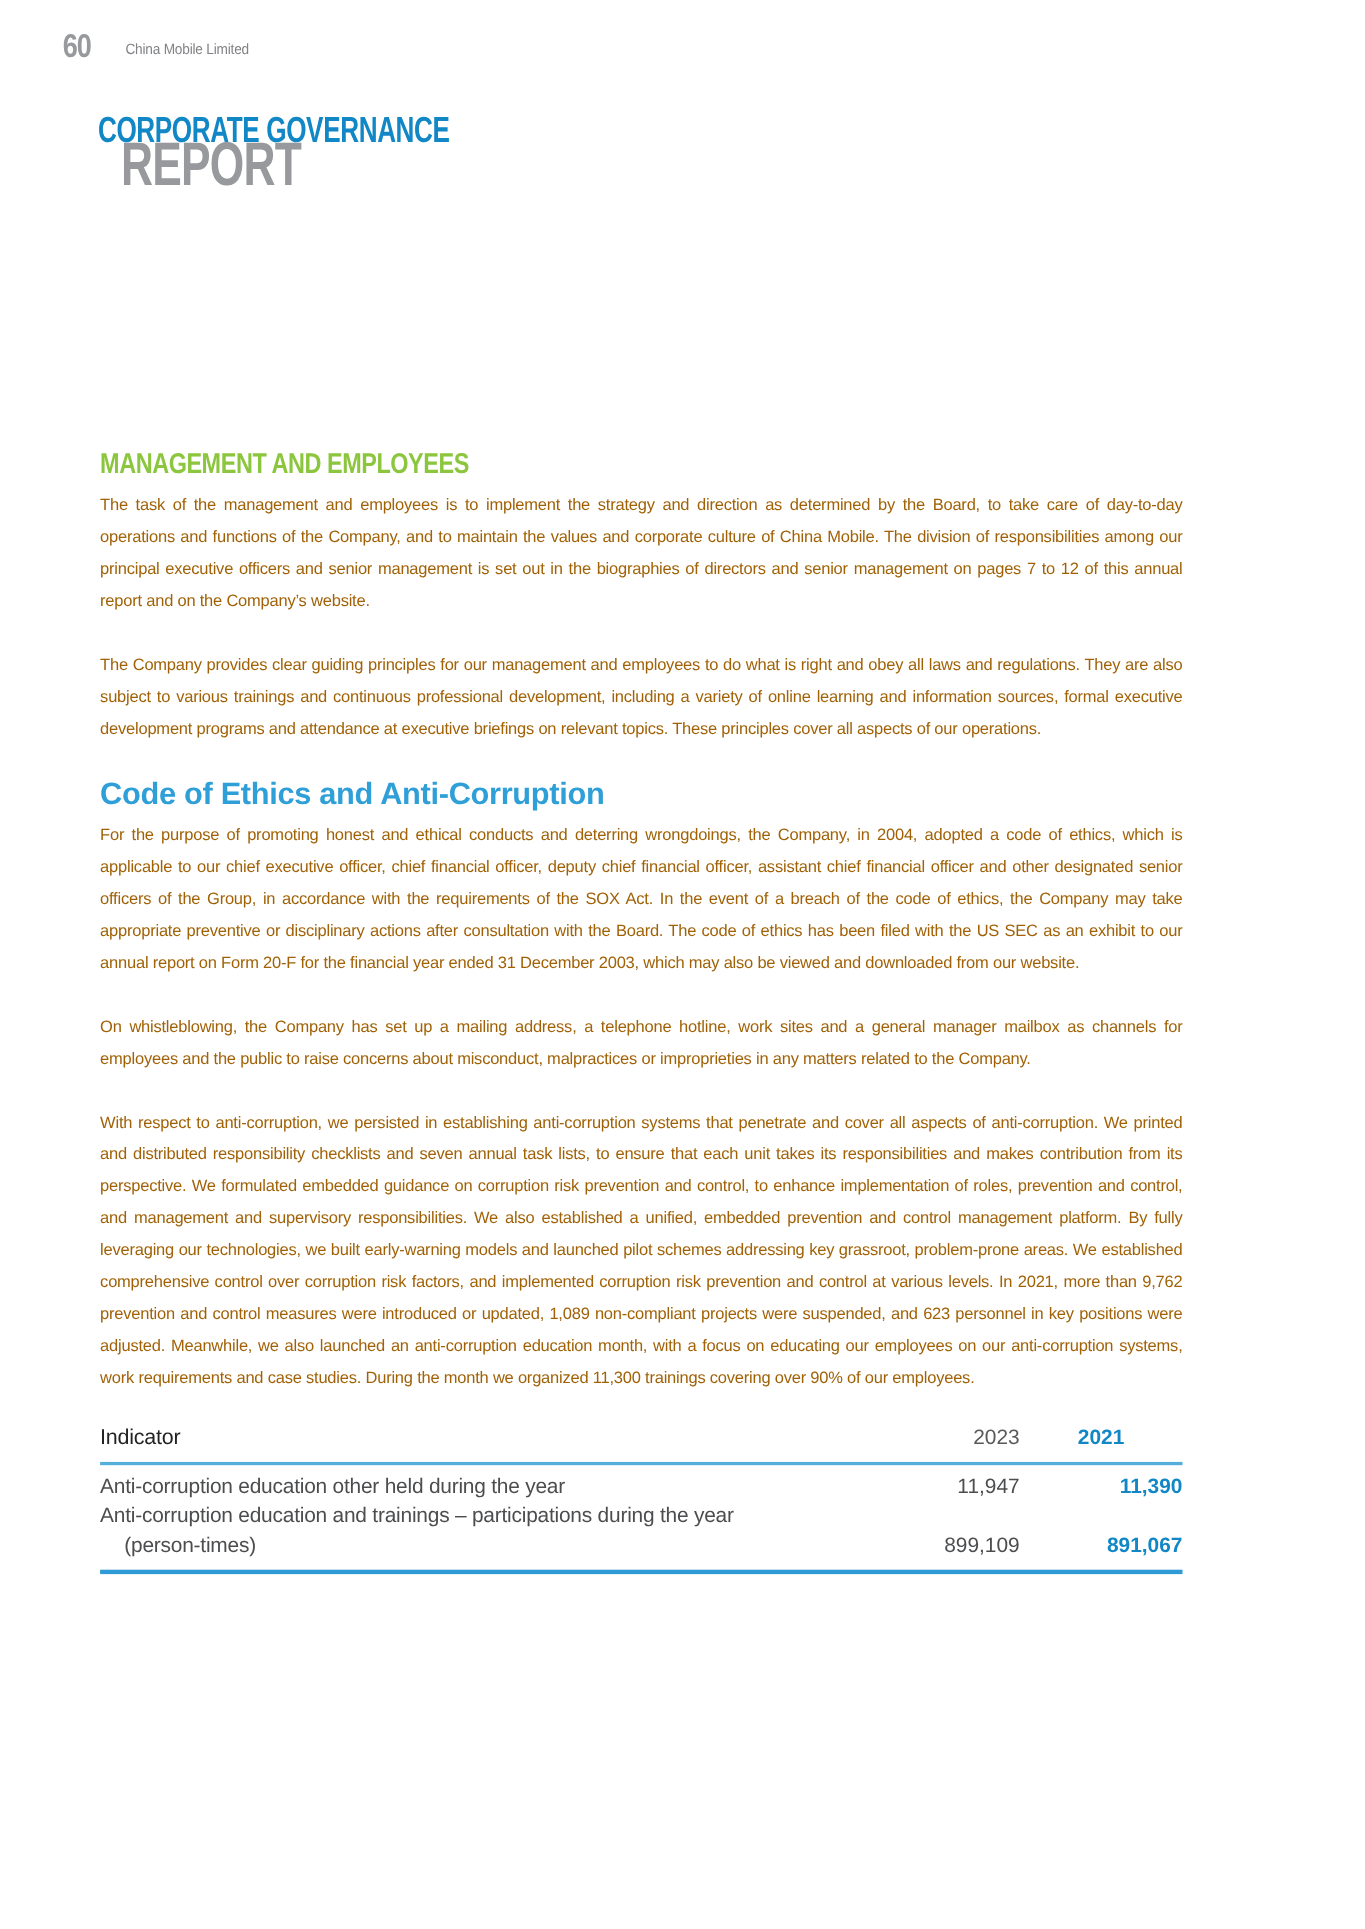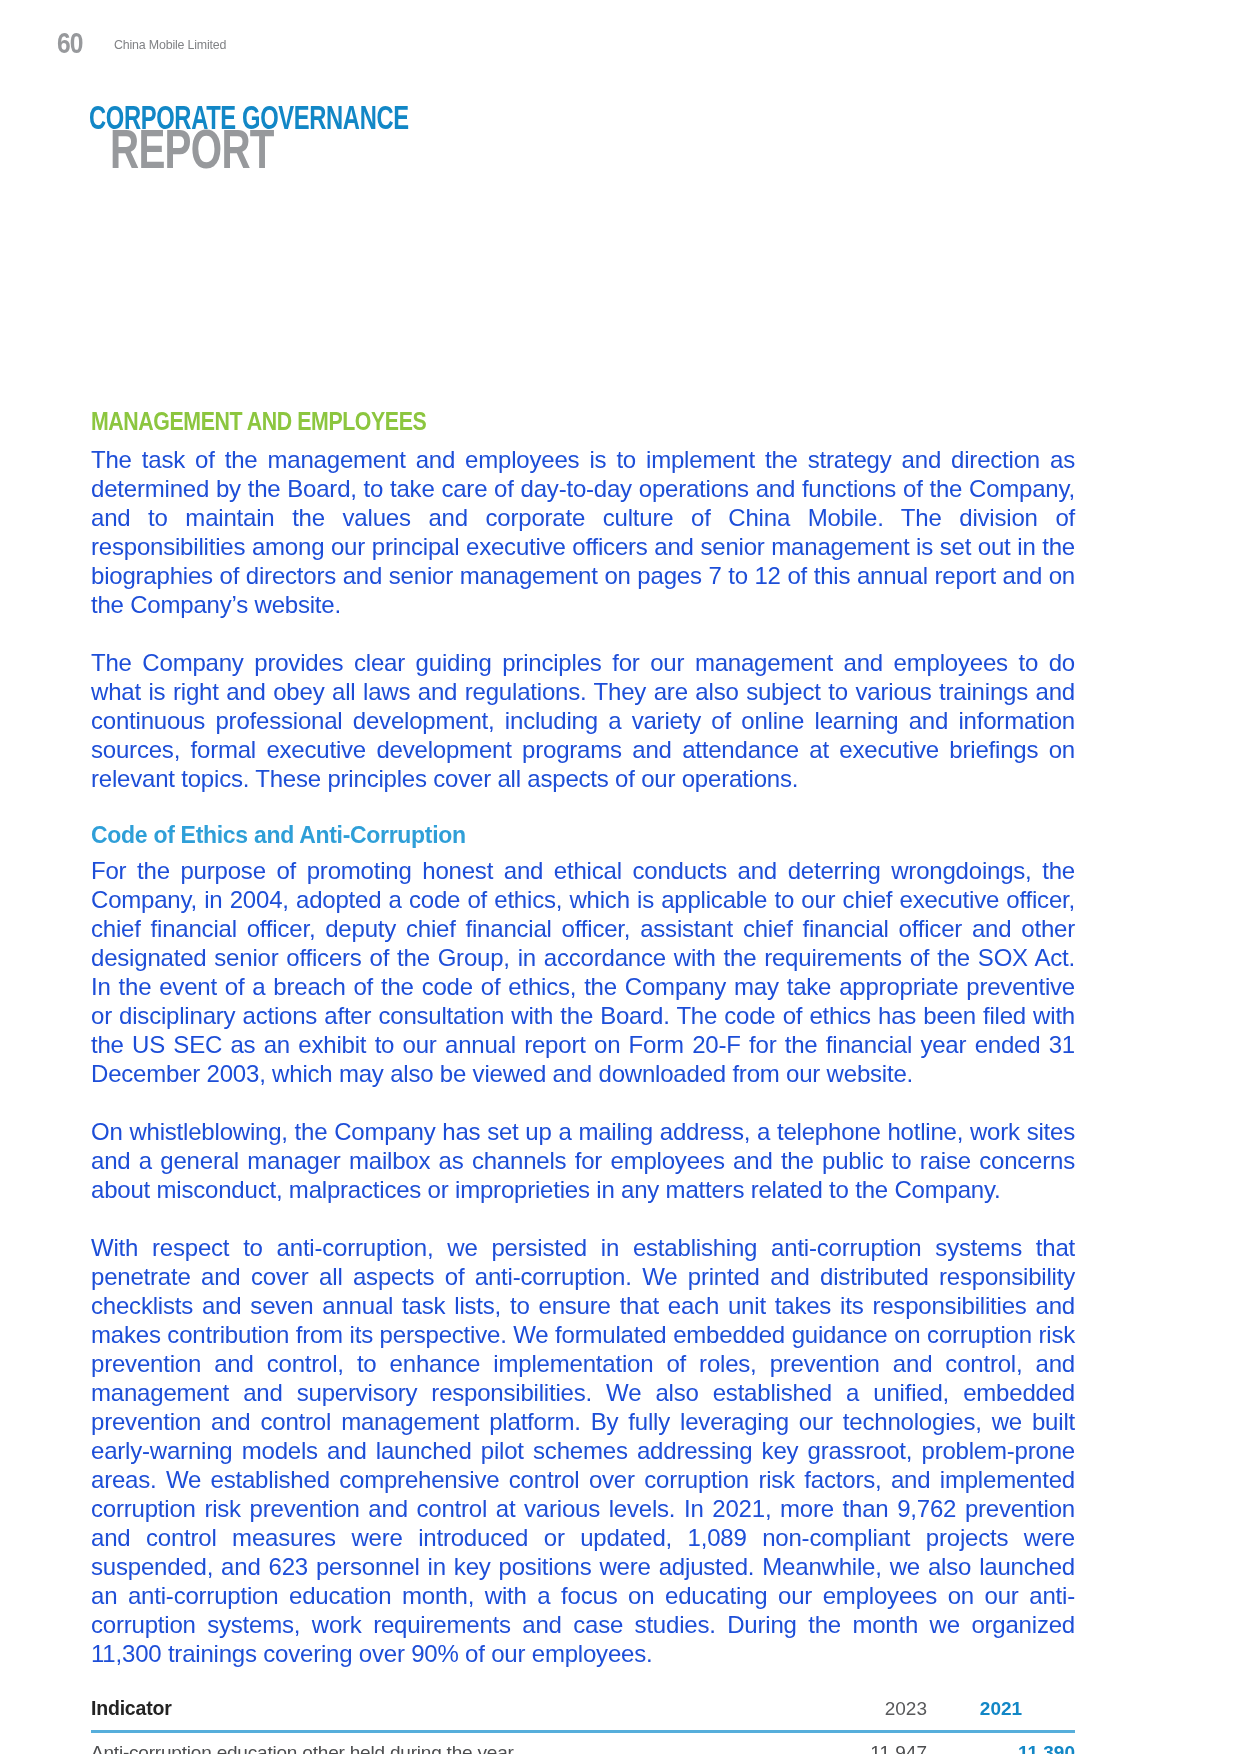--- a/index.html
+++ b/index.html
@@ -88,30 +88,30 @@
     font-size: 26px;
     font-weight: bold;
     line-height: 1;
     transform: scaleX(0.82);
     transform-origin: left top;
     letter-spacing: -0.5px;
     white-space: nowrap;
   }
   p.body-para {
     margin: 0 0 29px 0;
-    font-size: 24px;
+    font-size: 15px;
     line-height: 29px;
-    color: #1d4ed8;
+    color: #a16207;
     text-align: justify;
     letter-spacing: -0.2px;
   }
   .blue-heading {
     margin: 1px 0 7px 0;
     color: #2f9fd8;
-    font-size: 23px;
+    font-size: 28px;
     font-weight: bold;
     letter-spacing: -0.3px;
   }
 
   
   .itable {
     margin-top: 12px;
     width: 100%;
     font-size: 19px;
     color: #4c4d4f;
@@ -121,21 +121,21 @@
     align-items: flex-end;
   }
   .col-label { flex: 1; text-align: left; letter-spacing: -0.2px; }
   .col-2020  { width: 150px; text-align: right; }
   .col-2021  { width: 148px; text-align: right; }
   .thead-row {
     padding-bottom: 10px;
     border-bottom: 3px solid #56aedb;
   }
   .thead-row .col-label {
-    font-weight: bold;
+    font-weight: normal;
     color: #232323;
     font-size: 19.5px;
   }
   .thead-row .col-2020 { color: #58595b; }
   .thead-row .col-2021 { color: #1287c6; font-weight: bold; text-align: center; }
   .body-rows { padding-top: 6px; padding-bottom: 8px; border-bottom: 4px solid #2e9bd6; }
   .trow.data { line-height: 27px; }
   .val-2021 { color: #1287c6; font-weight: bold; }
   .indent .col-label { padding-left: 22px; }
 </style>

